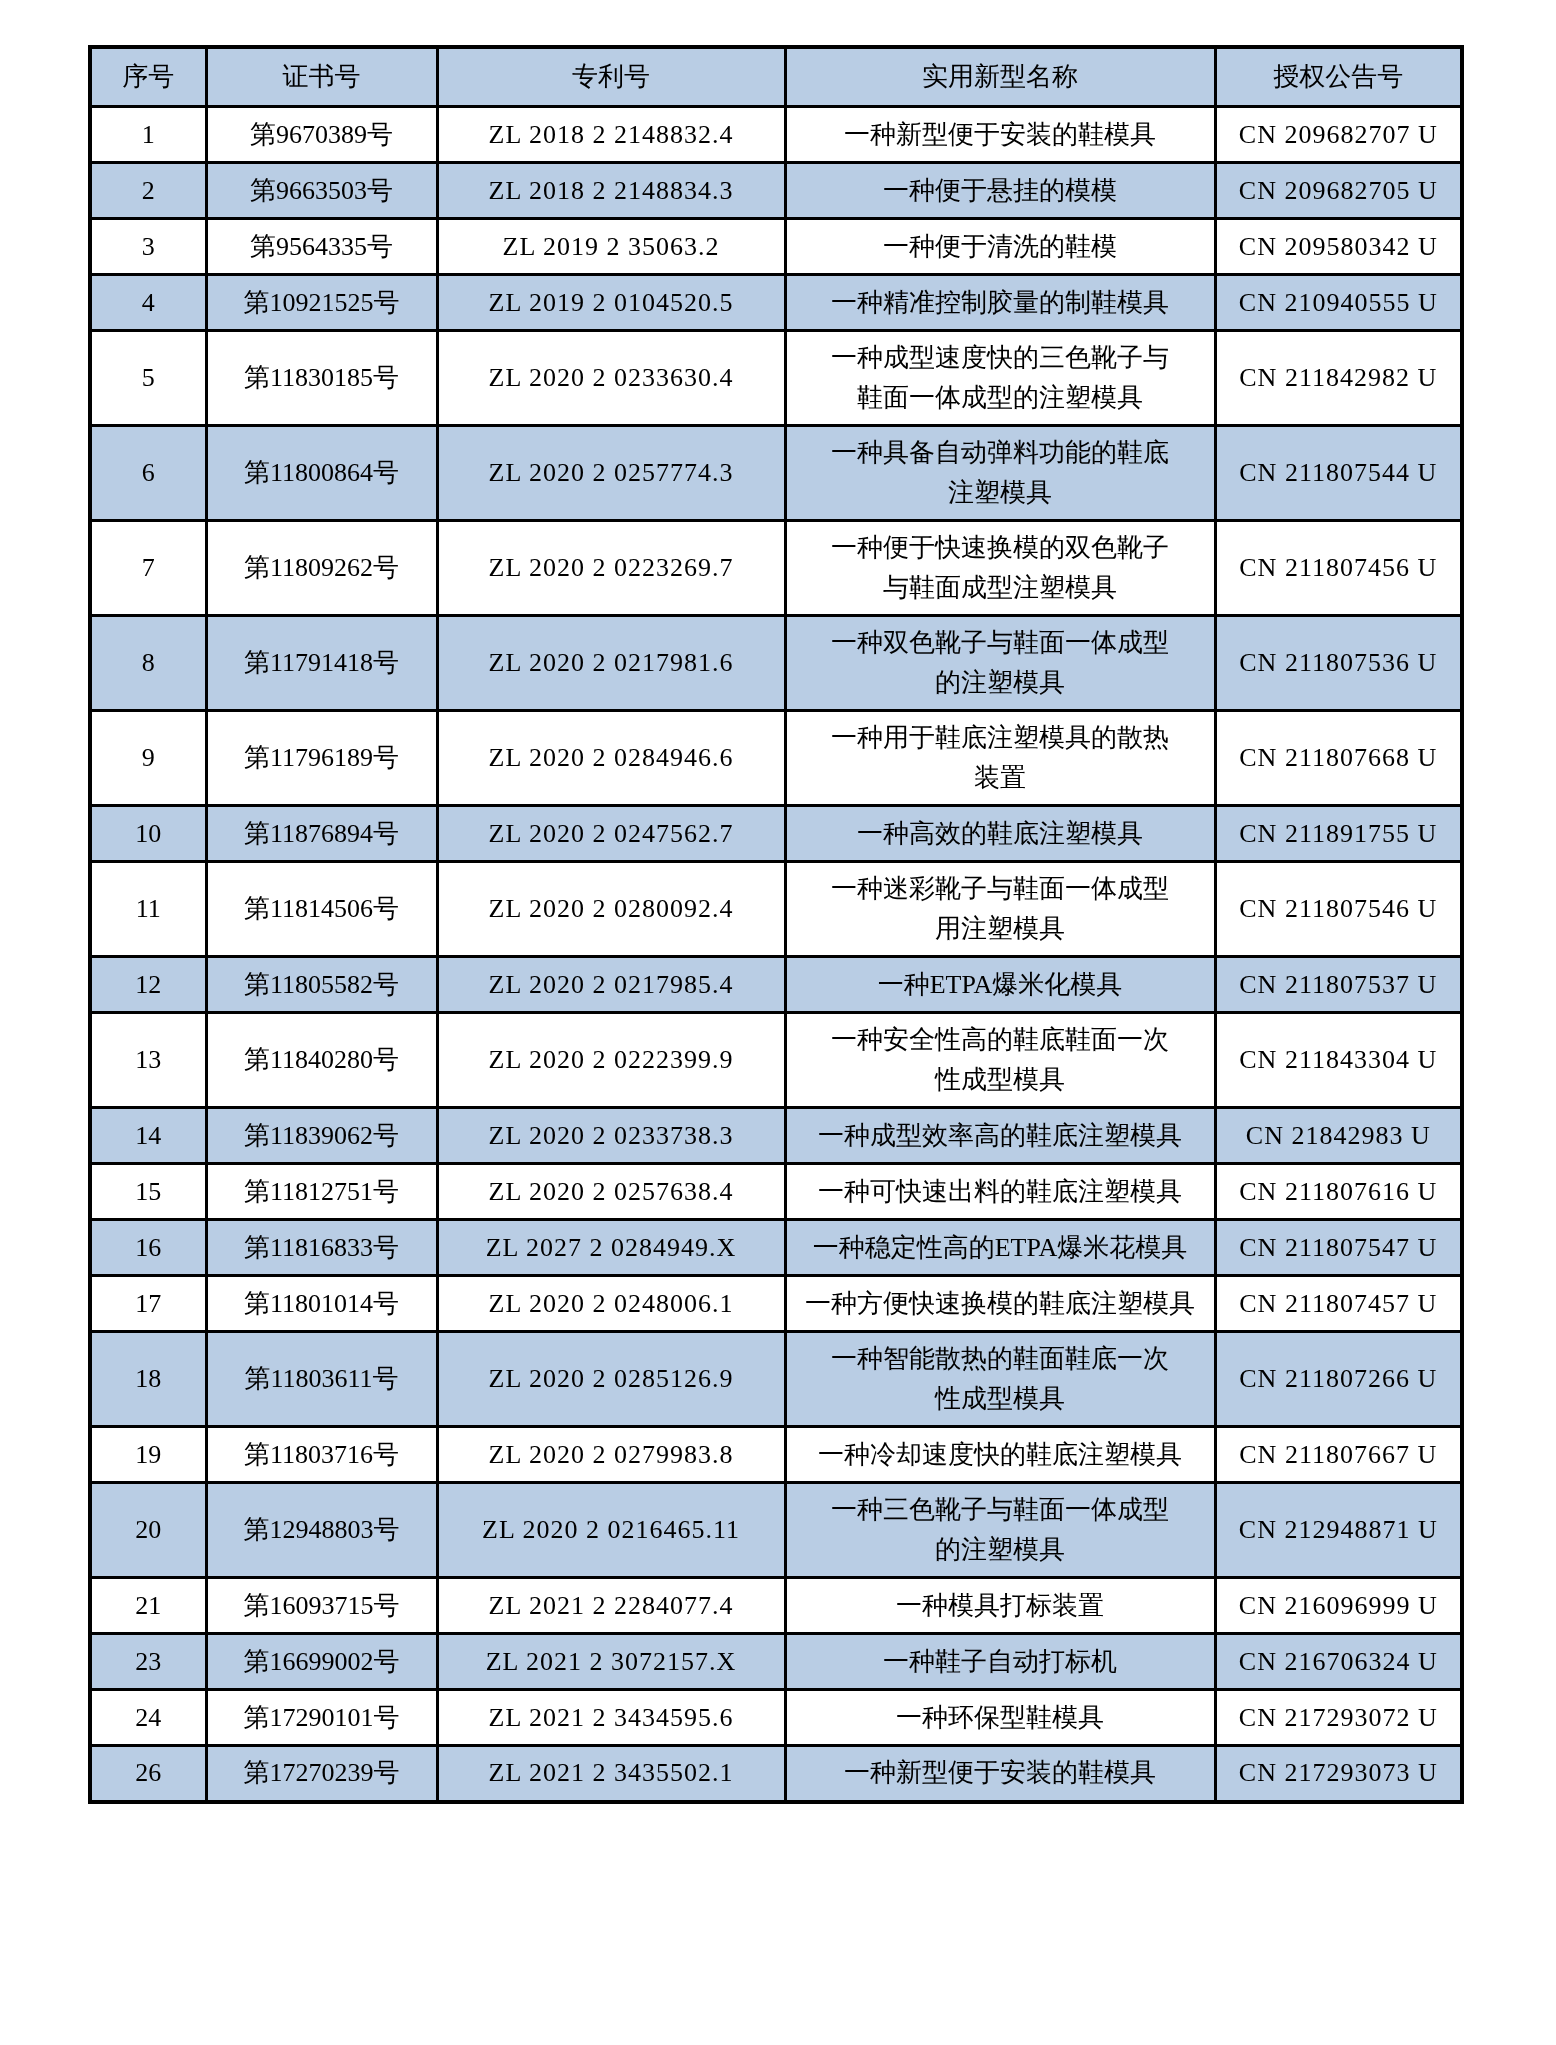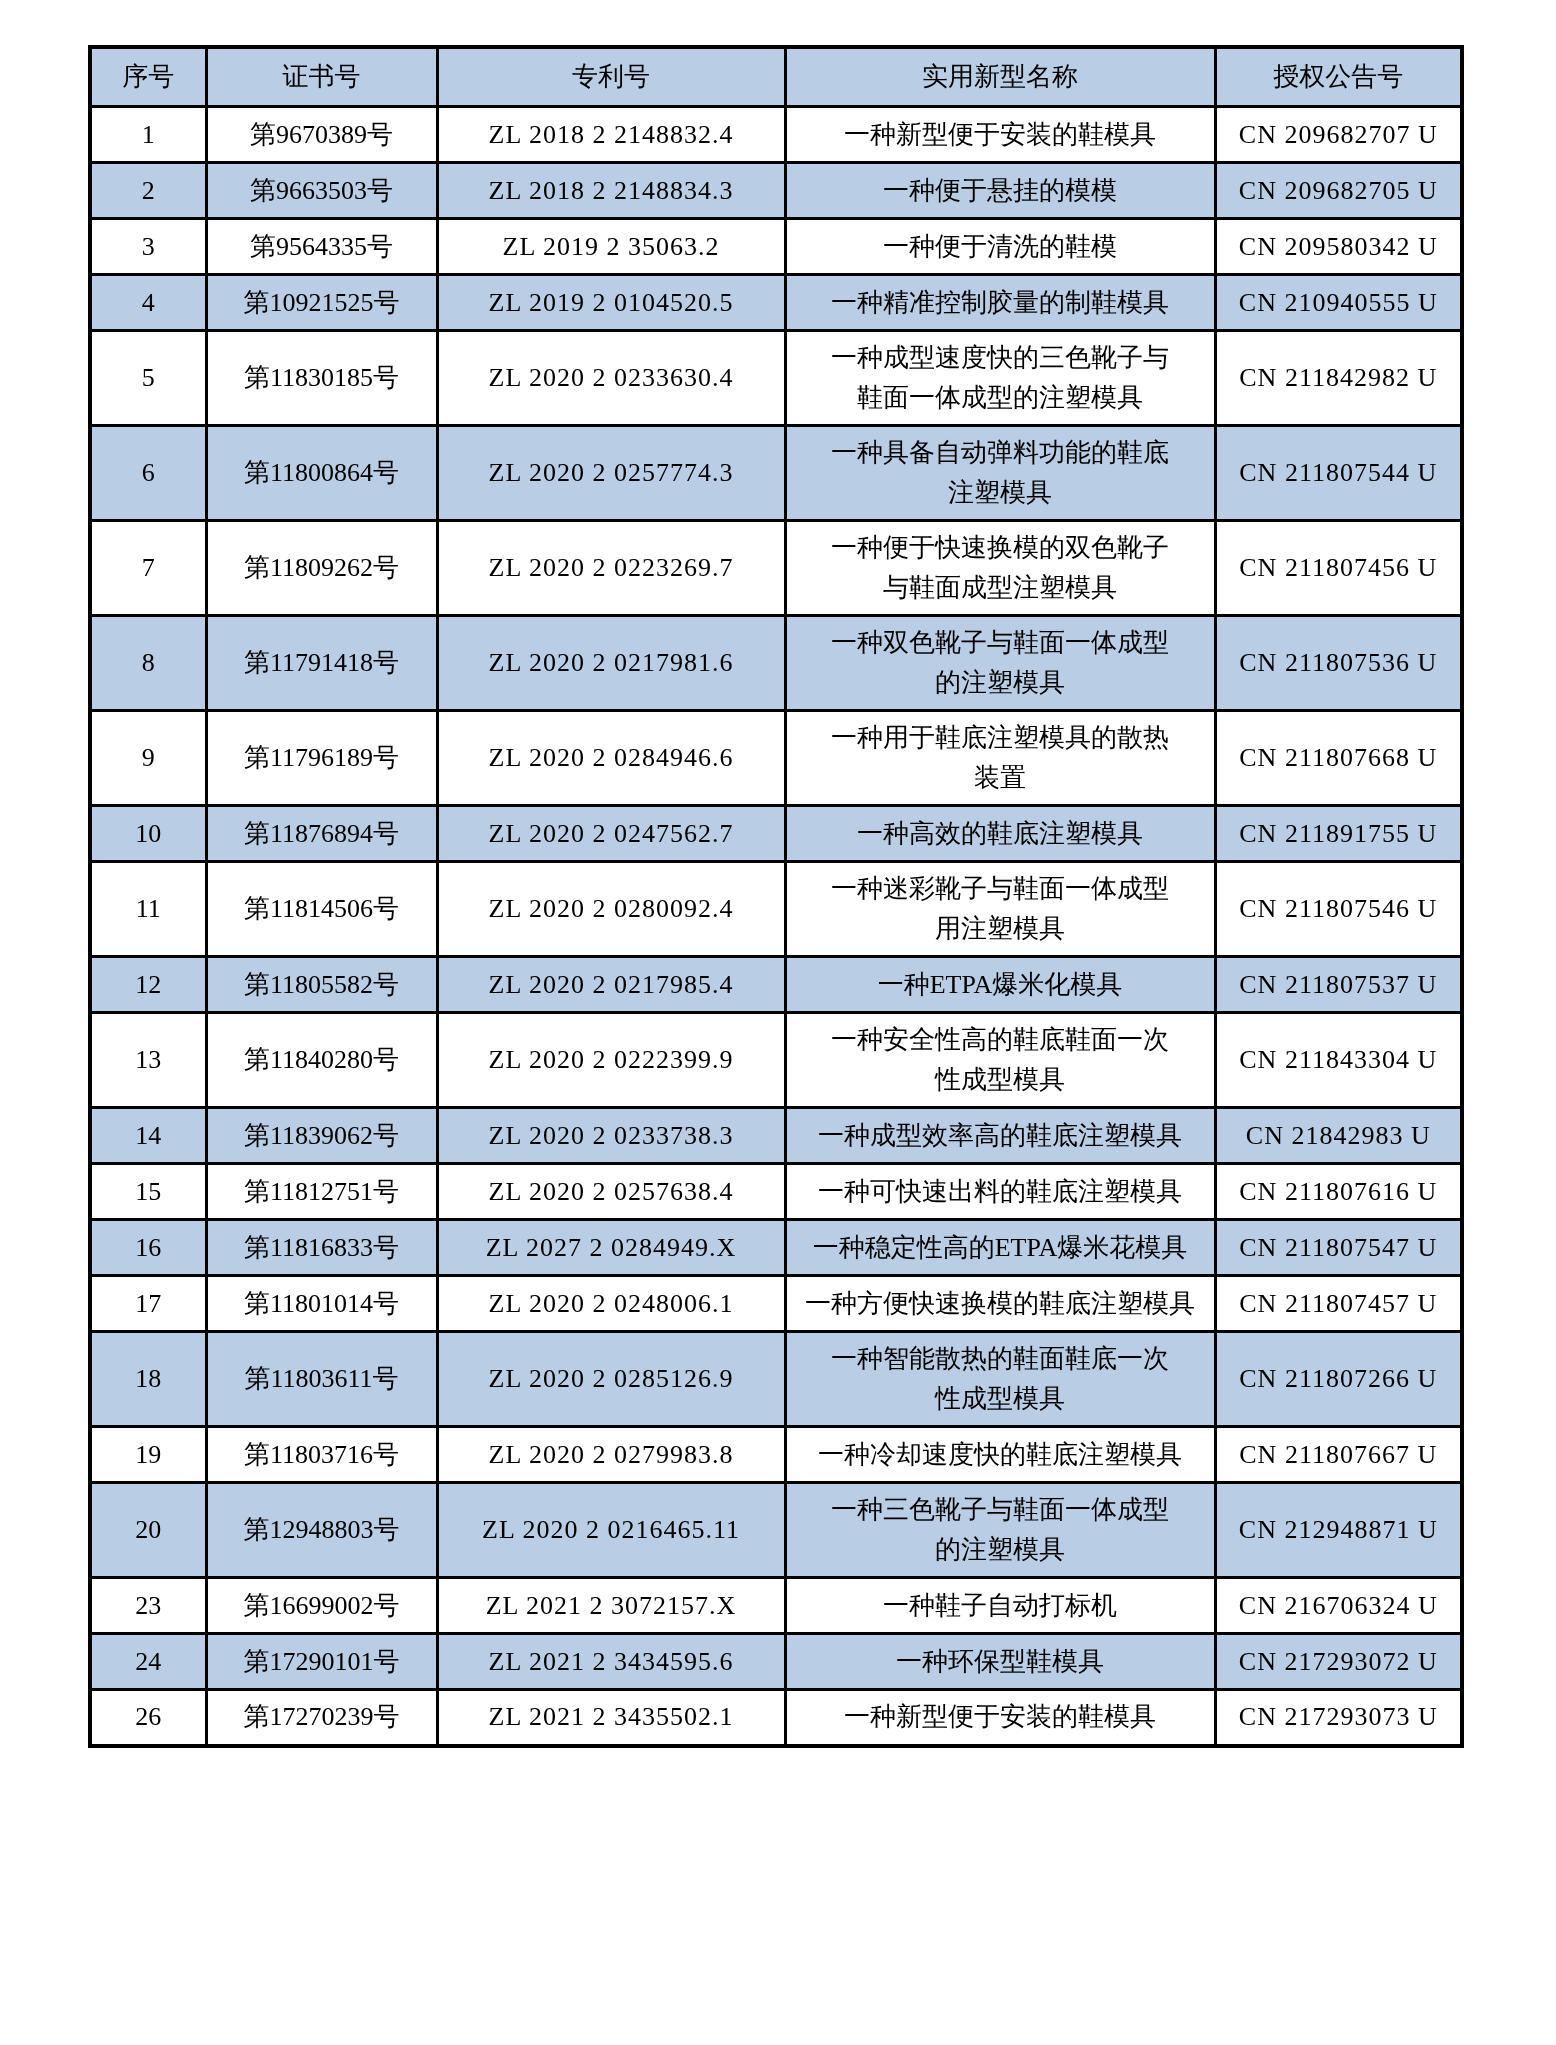--- a/index.html
+++ b/index.html
@@ -215,20 +215,27 @@
         </tr>
         <tr>
           <td class="colno">20</td>
           <td class="colcert">第12948803号</td>
           <td class="colpatent">ZL 2020 2 0216465.11</td>
           <td class="colname">一种三色靴子与鞋面一体成型
 的注塑模具</td>
           <td class="colpub">CN 212948871 U</td>
         </tr>
         <tr>
+          <td class="colno">21</td>
+          <td class="colcert">第16093715号</td>
+          <td class="colpatent">ZL 2021 2 2284077.4</td>
+          <td class="colname">一种模具打标装置</td>
+          <td class="colpub">CN 216096999 U</td>
+        </tr>
+        <tr>
           <td class="colno">23</td>
           <td class="colcert">第16699002号</td>
           <td class="colpatent">ZL 2021 2 3072157.X</td>
           <td class="colname">一种鞋子自动打标机</td>
           <td class="colpub">CN 216706324 U</td>
         </tr>
         <tr>
           <td class="colno">24</td>
           <td class="colcert">第17290101号</td>
           <td class="colpatent">ZL 2021 2 3434595.6</td>

